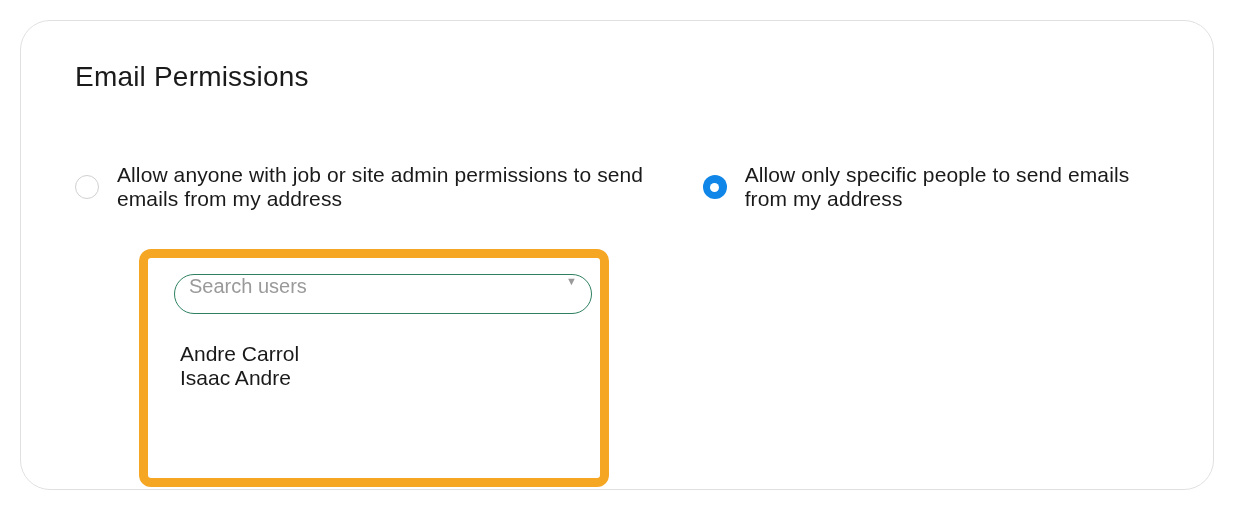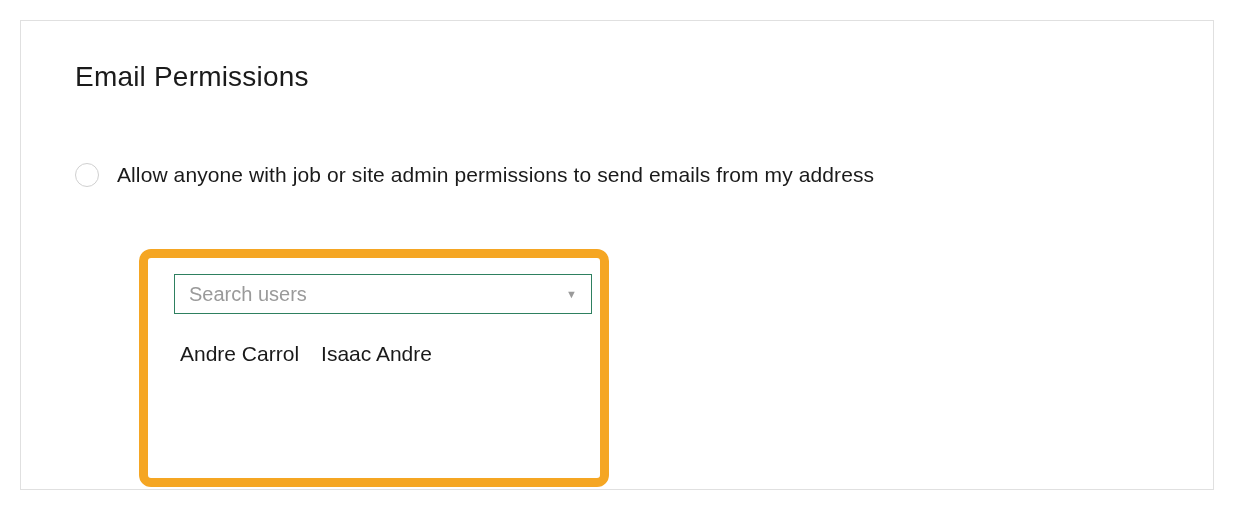--- a/index.html
+++ b/index.html
@@ -1,18 +1,19 @@
 <!DOCTYPE html>
 <html><head>
   <meta charset="utf-8">
   <style>
     * {
       box-sizing: border-box;
       margin: 0;
       padding: 0;
+      border-radius: 30px;
     }
     body {
       font-family: -apple-system, BlinkMacSystemFont, "Segoe UI", Helvetica, Arial, sans-serif;
       background: #ffffff;
       padding: 20px;
     }
     .panel {
       border: 1px solid #e0e0e0;
       background: #ffffff;
       width: 1194px;
@@ -76,56 +77,59 @@
       border-radius: 12px;
       background: #ffffff;
       padding: 16px 26px 16px 26px;
     }
     .search-select {
       width: 418px;
       height: 40px;
       border: 1px solid #2e8060;
       background: #ffffff;
       display: flex;
-      align-items: center;
+      align-items: flex-start;
       justify-content: space-between;
       padding: 0 14px;
       cursor: pointer;
       margin-bottom: 28px;
     }
     .search-placeholder {
       font-size: 20px;
       color: #9a9a9a;
     }
     .chevron {
       color: #9a9a9a;
       font-size: 11px;
     }
     .user-list {
       display: flex;
-      flex-direction: row;
-      gap: 22px;
+      flex-direction: column;
       padding-left: 6px;
     }
     .user-item {
       font-size: 21px;
       color: #1a1a1a;
     }
   </style>
 </head>
 <body>
 
 <div class="panel">
   <h2 class="panel-title">Email Permissions</h2>
 
   <div class="radio-group">
     <div class="radio-row">
       <span class="radio"></span>
       <span class="radio-label">Allow anyone with job or site admin permissions to send emails from my address</span>
     </div>
+    <div class="radio-row">
+      <span class="radio selected"></span>
+      <span class="radio-label">Allow only specific people to send emails from my address</span>
+    </div>
   </div>
 
   <div class="highlight-box">
     <div class="search-select">
       <span class="search-placeholder">Search users</span>
       <span class="chevron">▼</span>
     </div>
     <div class="user-list">
       <div class="user-item">Andre Carrol</div>
       <div class="user-item">Isaac Andre</div>

